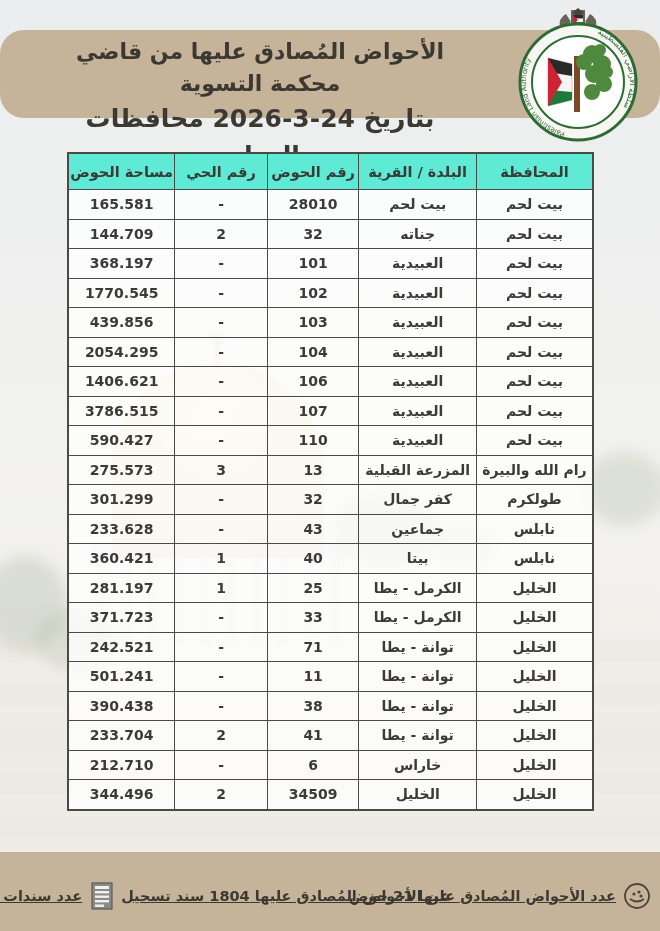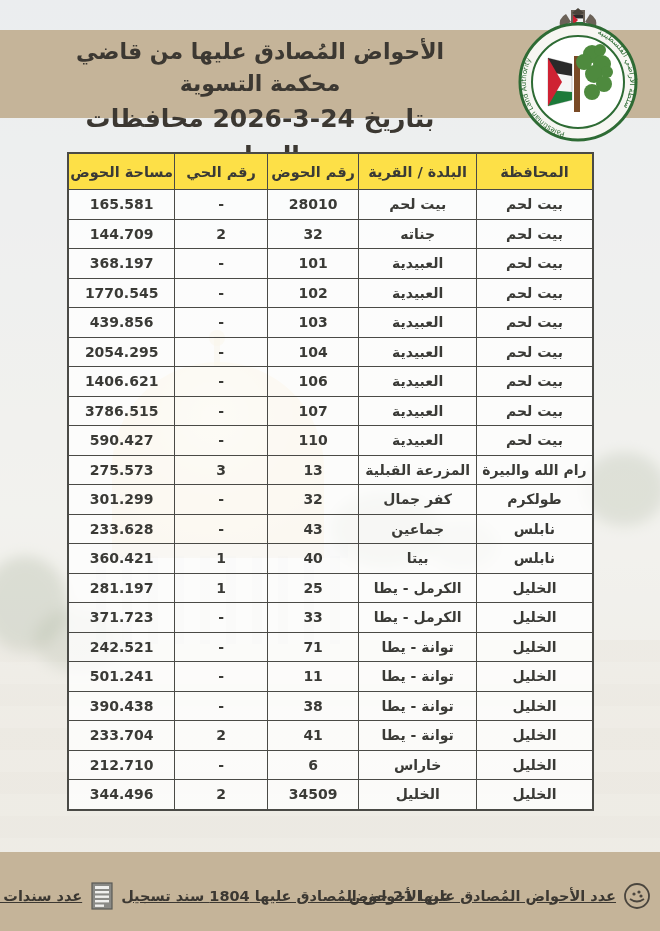--- a/index.html
+++ b/index.html
@@ -21,33 +21,33 @@
   .t2{left:582px;top:452px;width:84px;height:74px;opacity:.3;}
   .t3{left:-18px;top:556px;width:86px;height:96px;opacity:.35;}
   .t4{left:34px;top:608px;width:90px;height:64px;opacity:.3;}
   .t5{left:428px;top:520px;width:70px;height:50px;opacity:.25;}
   .wall{position:absolute;left:0;top:640px;width:660px;height:212px;background:
         repeating-linear-gradient(180deg,rgba(190,178,158,.35) 0 22px,rgba(214,205,190,.35) 22px 44px);opacity:.5;}
   .veil{position:absolute;inset:0;background:rgba(248,248,246,.52);}
 
   
   .band{position:absolute;left:0;width:660px;background:#c5b499;z-index:2;}
-  .band.top{top:30px;height:88px;}
+  .band.top{top:30px;height:88px;border-radius:24px;}
   .titles{position:absolute;left:50px;top:6px;width:420px;text-align:center;direction:rtl;color:#3c3832;}
   .title-l1{font-size:22px;font-weight:bold;line-height:1.45;}
   .title-l2{font-size:25px;font-weight:bold;line-height:1.5;}
 
   .logo{position:absolute;right:12px;top:-24px;width:140px;height:140px;z-index:3;}
 
   
   table.main{position:absolute;left:67px;top:152px;width:527px;z-index:2;border-collapse:collapse;direction:rtl;
              border:2px solid #4a4a46;}
   table.main th,table.main td{border:1.6px solid #4a4a46;text-align:center;vertical-align:middle;
              color:#3a3a36;font-weight:bold;}
-  table.main th{background:#fde047;height:33px;font-size:14.5px;}
+  table.main th{background:#5eead4;height:33px;font-size:14.5px;}
   table.main td{background:rgba(255,255,255,.78);height:26.5px;font-size:14px;}
   col.c-gov{width:117px;} col.c-town{width:118px;} col.c-basin{width:92px;} col.c-quarter{width:93px;} col.c-area{width:107px;}
 
   
   .band.bottom{top:852px;height:79px;}
   .foot-col{position:absolute;top:0;height:87px;display:flex;justify-content:center;gap:6px;color:#3c3832;text-decoration:underline;}
   .foot-right{right:10px;width:300px;gap:28px;}
   .foot-left{left:8px;width:320px;}
   .foot-line{direction:rtl;display:flex;align-items:center;gap:7px;font-size:14.5px;font-weight:bold;}
   .foot-line .txt{white-space:nowrap;}

